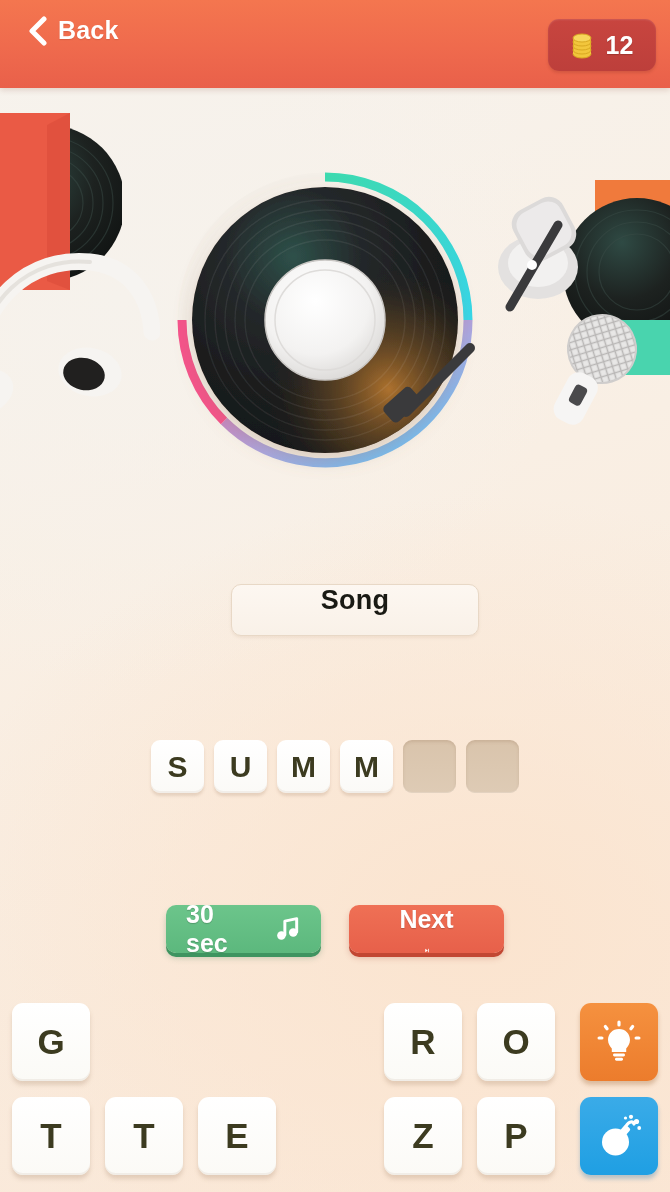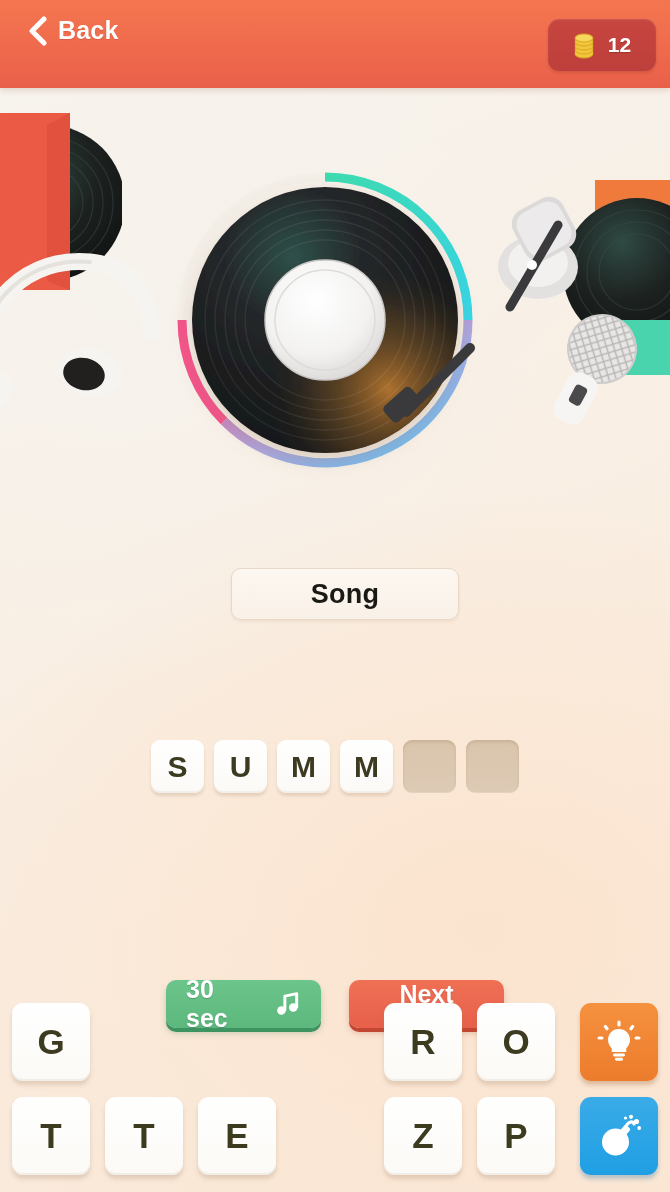--- a/index.html
+++ b/index.html
@@ -52,44 +52,44 @@
   .coins {
     position:absolute; right:14px; top:19px;
     width:108px; height:52px; border-radius:11px;
     background:linear-gradient(180deg,#c8453f 0%, #bd3f3b 100%);
     box-shadow:inset 0 1px 2px rgba(255,255,255,.12), 0 2px 3px rgba(120,40,25,.2);
     display:flex; align-items:center; justify-content:center; gap:13px;
     cursor:pointer;
   }
   .coin-stack { width:22px; height:30px; display:block; }
   .coin-count {
-    color:#ffffff; font-size:21px; font-weight:bold;
+    color:#ffffff; font-size:25px; font-weight:bold;
     text-shadow:0 1px 1px rgba(100,30,20,.35);
   }
 
   
   .decor { position:absolute; pointer-events:none; z-index:5; }
   #decor-left-sleeve { left:-48px; top:105px; width:170px; height:215px; }
   #decor-headphones  { left:-30px; top:240px; width:190px; height:175px; }
   #decor-right-sleeve{ right:-60px; top:180px; width:165px; height:195px; }
   #decor-tonearm-base{ right:80px;  top:185px; width:110px; height:135px; }
   #decor-microphone  { right:10px;  top:305px; width:110px; height:130px; }
 
   
   .turntable {
     position:absolute; left:170px; top:160px; width:310px; height:320px; z-index:10;
   }
 
   
   .category-chip {
-    position:absolute; left:231px; top:568px; width:228px; height:52px;
+    position:absolute; left:231px; top:584px; width:248px; height:52px;
     border-radius:10px;
     background:linear-gradient(180deg,#fdf7f1 0%, #f9f1e8 100%);
     border:1.5px solid #e8d8c6;
-    display:flex; align-items:center; justify-content:center;
+    display:flex; justify-content:center;
     box-shadow:0 2px 3px rgba(170,130,100,.12);
     z-index:15;
   }
   .category-chip span {
     font-size:27px; font-weight:bold; color:#1a1a14; letter-spacing:.3px;
   }
 
   
   .answer-row {
     position:absolute; left:0; top:740px; width:670px;
@@ -105,21 +105,21 @@
     color:#3c3b20;
     box-shadow:0 3px 3px rgba(160,125,95,.22), inset 0 -2px 0 rgba(190,170,150,.14);
   }
   .slot.empty {
     background:linear-gradient(180deg,#d9c4ac 0%, #decbb5 100%);
     box-shadow:inset 0 2px 3px rgba(150,115,85,.22), inset 0 -1px 0 rgba(255,255,255,.18);
   }
 
   
   .actions {
-    position:absolute; left:0; top:980px; width:670px;
+    position:absolute; left:0; top:905px; width:670px;
     display:flex; justify-content:center; gap:28px; z-index:15;
   }
   .act-btn {
     height:48px; border-radius:10px; padding:0 20px;
     display:flex; align-items:center; justify-content:center; gap:14px;
     cursor:pointer; user-select:none;
   }
   .act-btn .lbl {
     color:#ffffff; font-size:25px; font-weight:bold;
     text-shadow:0 1px 1px rgba(0,0,0,.2);

